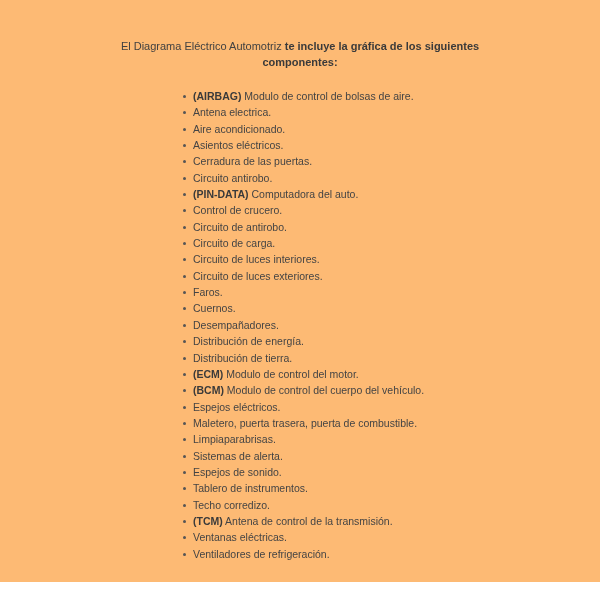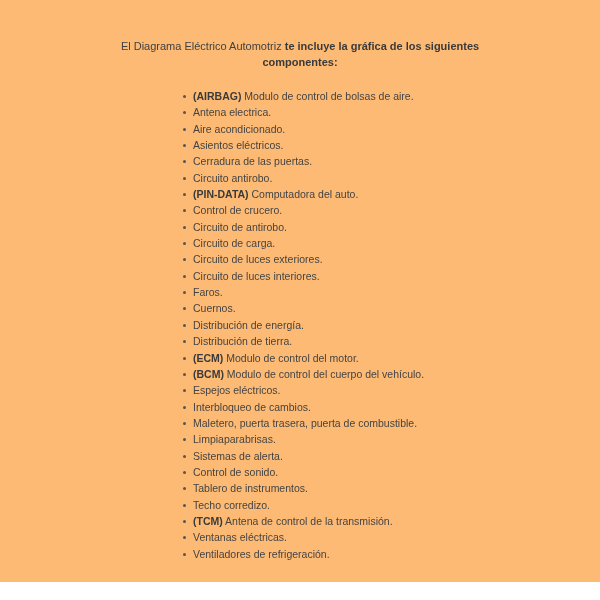--- a/index.html
+++ b/index.html
@@ -78,33 +78,33 @@
       <li><b>(AIRBAG)</b><span> Modulo de control de bolsas de aire.</span></li>
       <li><span>Antena electrica.</span></li>
       <li><span>Aire acondicionado.</span></li>
       <li><span>Asientos eléctricos.</span></li>
       <li><span>Cerradura de las puertas.</span></li>
       <li><span>Circuito antirobo.</span></li>
       <li><b>(PIN-DATA)</b><span> Computadora del auto.</span></li>
       <li><span>Control de crucero.</span></li>
       <li><span>Circuito de antirobo.</span></li>
       <li><span>Circuito de carga.</span></li>
+      <li><span>Circuito de luces interiores.</span></li>
       <li><span>Circuito de luces exteriores.</span></li>
-      <li><span>Circuito de luces interiores.</span></li>
       <li><span>Faros.</span></li>
       <li><span>Cuernos.</span></li>
+      <li><span>Desempañadores.</span></li>
       <li><span>Distribución de energía.</span></li>
       <li><span>Distribución de tierra.</span></li>
       <li><b>(ECM)</b><span> Modulo de control del motor.</span></li>
       <li><b>(BCM)</b><span> Modulo de control del cuerpo del vehículo.</span></li>
       <li><span>Espejos eléctricos.</span></li>
-      <li><span>Interbloqueo de cambios.</span></li>
       <li><span>Maletero, puerta trasera, puerta de combustible.</span></li>
       <li><span>Limpiaparabrisas.</span></li>
       <li><span>Sistemas de alerta.</span></li>
-      <li><span>Control de sonido.</span></li>
+      <li><span>Espejos de sonido.</span></li>
       <li><span>Tablero de instrumentos.</span></li>
       <li><span>Techo corredizo.</span></li>
       <li><b>(TCM)</b><span> Antena de control de la transmisión.</span></li>
       <li><span>Ventanas eléctricas.</span></li>
       <li><span>Ventiladores de refrigeración.</span></li>
     </ul>
 </div>
 
 </body></html>

